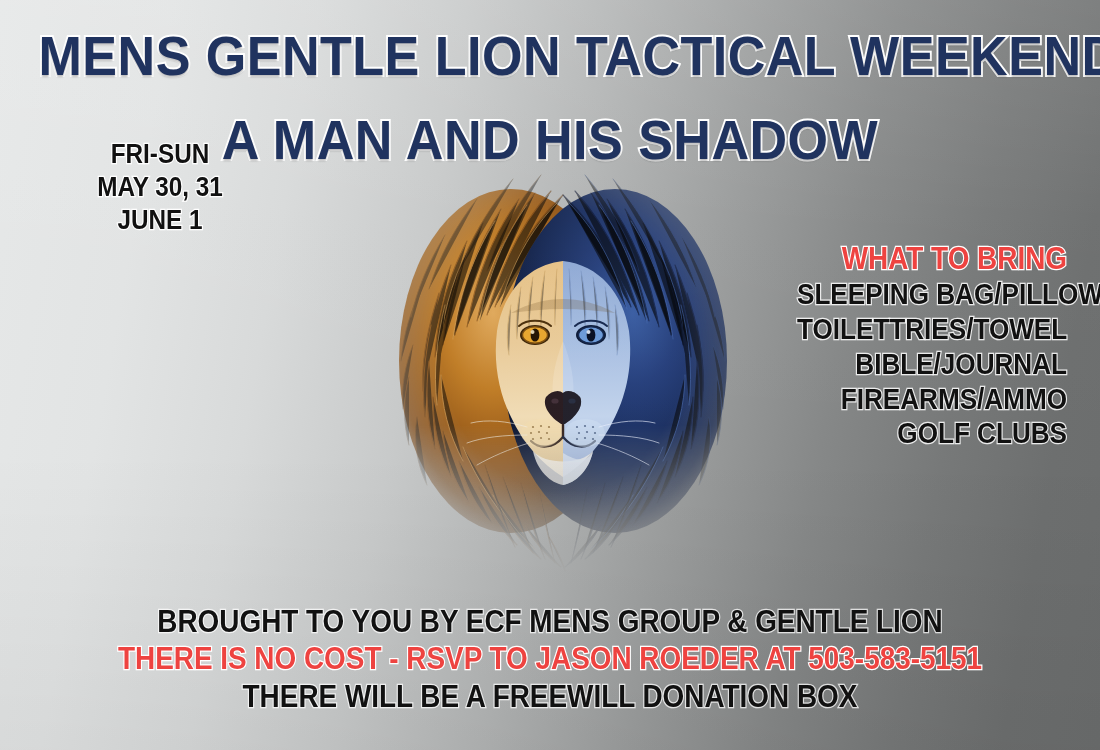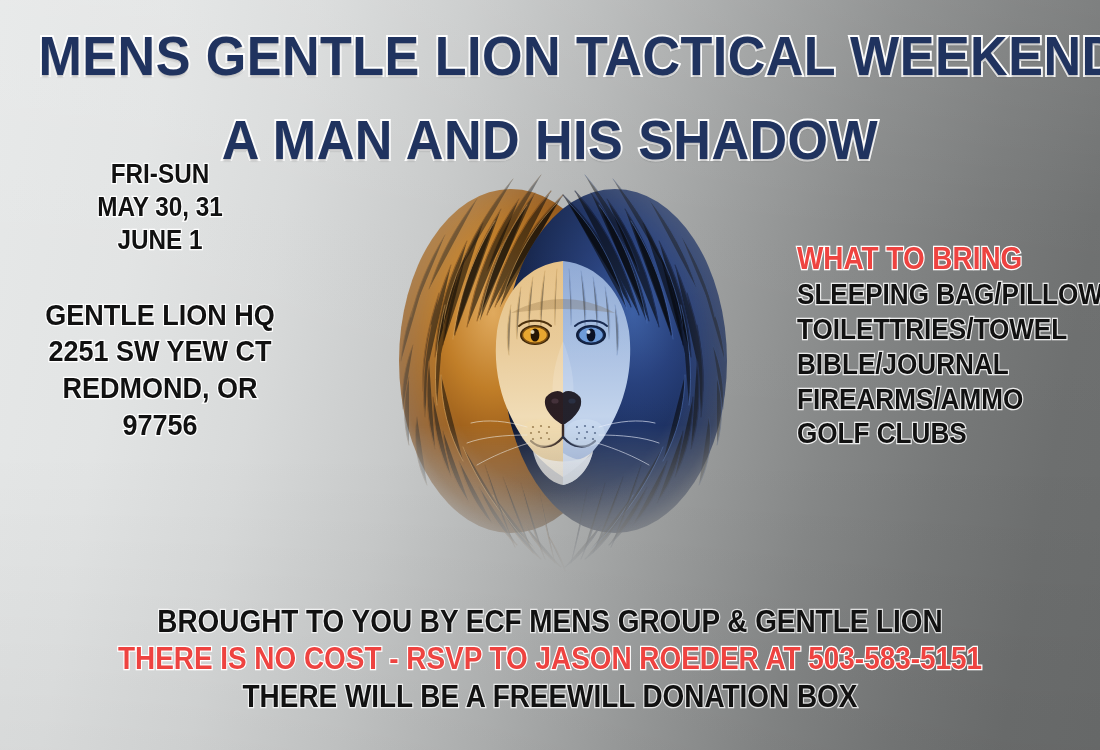--- a/index.html
+++ b/index.html
@@ -78,21 +78,20 @@
   
   #left-col {
     position: absolute;
     left: 24px;
     top: 138px;
     width: 272px;
     text-align: center;
     color: #111111;
     font-weight: bold;
     text-transform: uppercase;
-    margin-top: 20px;
   }
 
   #left-col .blk { margin-bottom: 40px; }
   #left-col .blk:last-child { margin-bottom: 0; }
   #left-col .ln {
     display: block;
     white-space: nowrap;
     line-height: 1.22;
     -webkit-text-stroke: 2.5px #ffffff;
     paint-order: stroke fill;
@@ -109,21 +108,21 @@
     vertical-align: super;
     line-height: 0;
   }
 
   
   #right-col {
     position: absolute;
     right: 18px;
     top: 240px;
     width: 300px;
-    text-align: left;
+    text-align: right;
     font-weight: bold;
     text-transform: uppercase;
   }
   #right-col .ln {
     display: block;
     white-space: nowrap;
     line-height: 1.2;
     color: #111111;
     font-size: 29px;
     -webkit-text-stroke: 2.5px rgba(255,255,255,0.85);
@@ -460,26 +459,20 @@
   <div id="left-col">
 
     <div class="blk">
       <span class="cond ln s-dates">FRI-SUN</span>
       <span class="cond ln s-dates">MAY 30, 31</span>
       <span class="cond ln s-dates">JUNE 1</span>
     </div>
 
 
 
-    <div class="blk">
-      <span class="cond ln s-addr">GENTLE LION HQ</span>
-      <span class="cond ln s-addr">2251 SW YEW CT</span>
-      <span class="cond ln s-addr">REDMOND, OR</span>
-      <span class="cond ln s-addr">97756</span>
-    </div>
 
   </div>
 
   <div id="right-col">
     <span class="cond ln hdr">WHAT TO BRING</span>
     <span class="cond ln">SLEEPING BAG/PILLOW</span>
     <span class="cond ln">TOILETTRIES/TOWEL</span>
     <span class="cond ln">BIBLE/JOURNAL</span>
     <span class="cond ln">FIREARMS/AMMO</span>
     <span class="cond ln">GOLF CLUBS</span>

